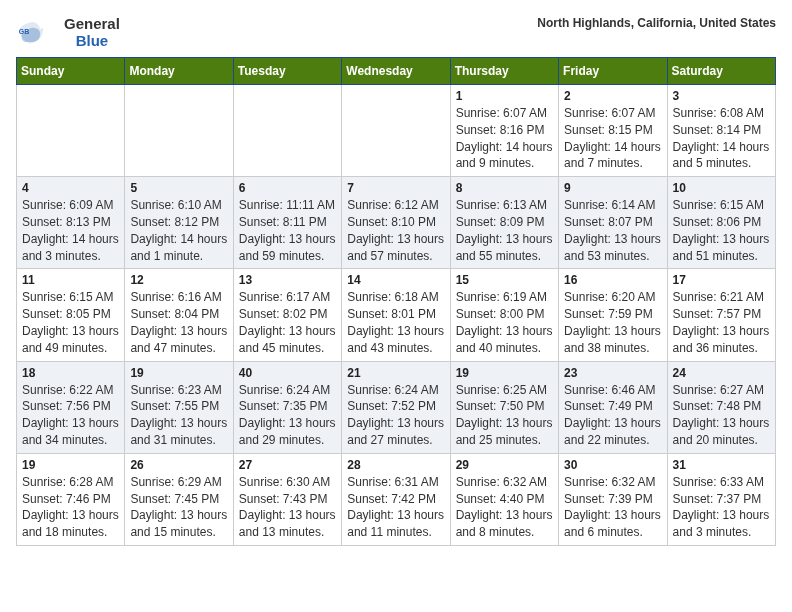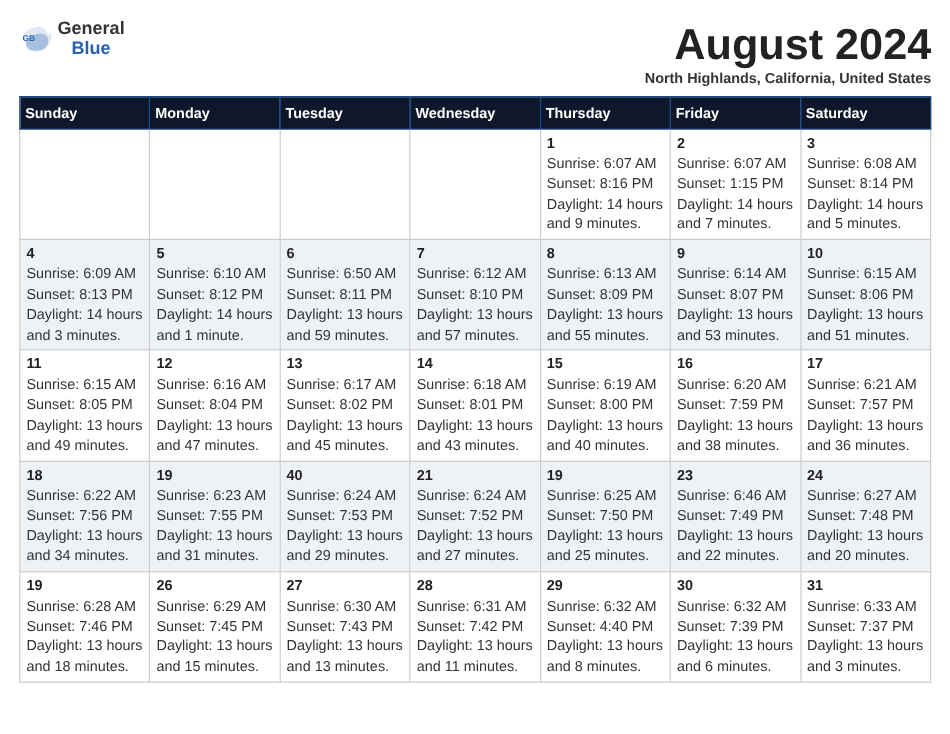--- a/index.html
+++ b/index.html
@@ -12,21 +12,21 @@
     }
     .header {
       display: flex;
       align-items: flex-start;
       justify-content: space-between;
       margin-bottom: 8px;
     }
     .logo {
       display: flex;
       align-items: center;
-      gap: 4px;
+      gap: 20px;
     }
     .logo-text {
       display: flex;
       flex-direction: column;
       line-height: 1.1;
     }
     .logo-general {
       font-size: 15px;
       font-weight: bold;
       color: #333;
@@ -54,21 +54,21 @@
       color: #333;
       font-weight: bold;
       text-align: center;
     }
     table {
       width: 100%;
       border-collapse: collapse;
       table-layout: fixed;
     }
     th {
-      background: #0f172a;
+      background: #4d7c0f;
       color: #fff;
       font-size: 12px;
       font-weight: bold;
       padding: 6px 4px;
       text-align: left;
       border: 1px solid #1a4a8a;
     }
     td {
       border: 1px solid #ccc;
       vertical-align: top;
@@ -108,21 +108,20 @@
       <path d="M22 8 L38 8 Q40 8 40 10 L40 26 Q38 36 22 38 Q6 36 4 26 L4 10 Q4 8 6 8 Z" fill="none"></path>
       <path d="M15 18 Q20 10 30 14 Q36 17 34 25 Q32 32 24 33 L14 33 Q8 32 8 25 Q8 20 15 18Z" fill="#2563b0" opacity="0.3"></path>
       <text x="4" y="22" font-size="10" font-weight="bold" fill="#2563b0" font-family="Arial">GB</text>
     </svg>
     <div class="logo-text">
       <span class="logo-general">General</span>
       <span class="logo-blue">Blue</span>
     </div>
   </div>
   <div class="title-block">
-    <div class="main-title">August 2024</div>
     <div class="subtitle">North Highlands, California, United States</div>
   </div>
 </div>
 
 <table>
   <thead>
     <tr>
     <th>Sunday</th>
         <th>Monday</th>
         <th>Tuesday</th>
@@ -141,21 +140,21 @@
         <td>
           <span class="day-num">1</span>
           <div class="day-info">Sunrise: 6:07 AM
 Sunset: 8:16 PM
 Daylight: 14 hours
 and 9 minutes.</div>
         </td>
         <td>
           <span class="day-num">2</span>
           <div class="day-info">Sunrise: 6:07 AM
-Sunset: 1:15 PM
+Sunset: 8:15 PM
 Daylight: 14 hours
 and 7 minutes.</div>
         </td>
         <td>
           <span class="day-num">3</span>
           <div class="day-info">Sunrise: 6:08 AM
 Sunset: 8:14 PM
 Daylight: 14 hours
 and 5 minutes.</div>
         </td>
@@ -170,21 +169,21 @@
         </td>
         <td>
           <span class="day-num">5</span>
           <div class="day-info">Sunrise: 6:10 AM
 Sunset: 8:12 PM
 Daylight: 14 hours
 and 1 minute.</div>
         </td>
         <td>
           <span class="day-num">6</span>
-          <div class="day-info">Sunrise: 6:50 AM
+          <div class="day-info">Sunrise: 11:11 AM
 Sunset: 8:11 PM
 Daylight: 13 hours
 and 59 minutes.</div>
         </td>
         <td>
           <span class="day-num">7</span>
           <div class="day-info">Sunrise: 6:12 AM
 Sunset: 8:10 PM
 Daylight: 13 hours
 and 57 minutes.</div>
@@ -273,21 +272,21 @@
         <td>
           <span class="day-num">19</span>
           <div class="day-info">Sunrise: 6:23 AM
 Sunset: 7:55 PM
 Daylight: 13 hours
 and 31 minutes.</div>
         </td>
         <td>
           <span class="day-num">40</span>
           <div class="day-info">Sunrise: 6:24 AM
-Sunset: 7:53 PM
+Sunset: 7:35 PM
 Daylight: 13 hours
 and 29 minutes.</div>
         </td>
         <td>
           <span class="day-num">21</span>
           <div class="day-info">Sunrise: 6:24 AM
 Sunset: 7:52 PM
 Daylight: 13 hours
 and 27 minutes.</div>
         </td>

